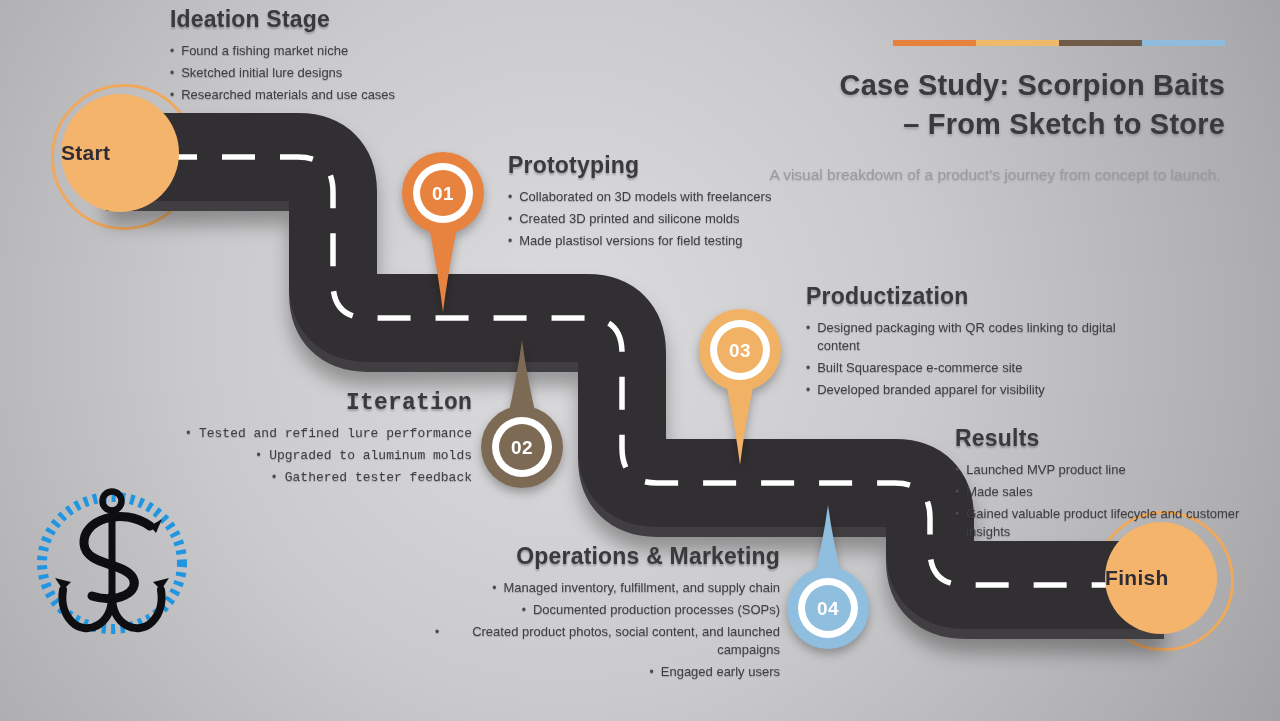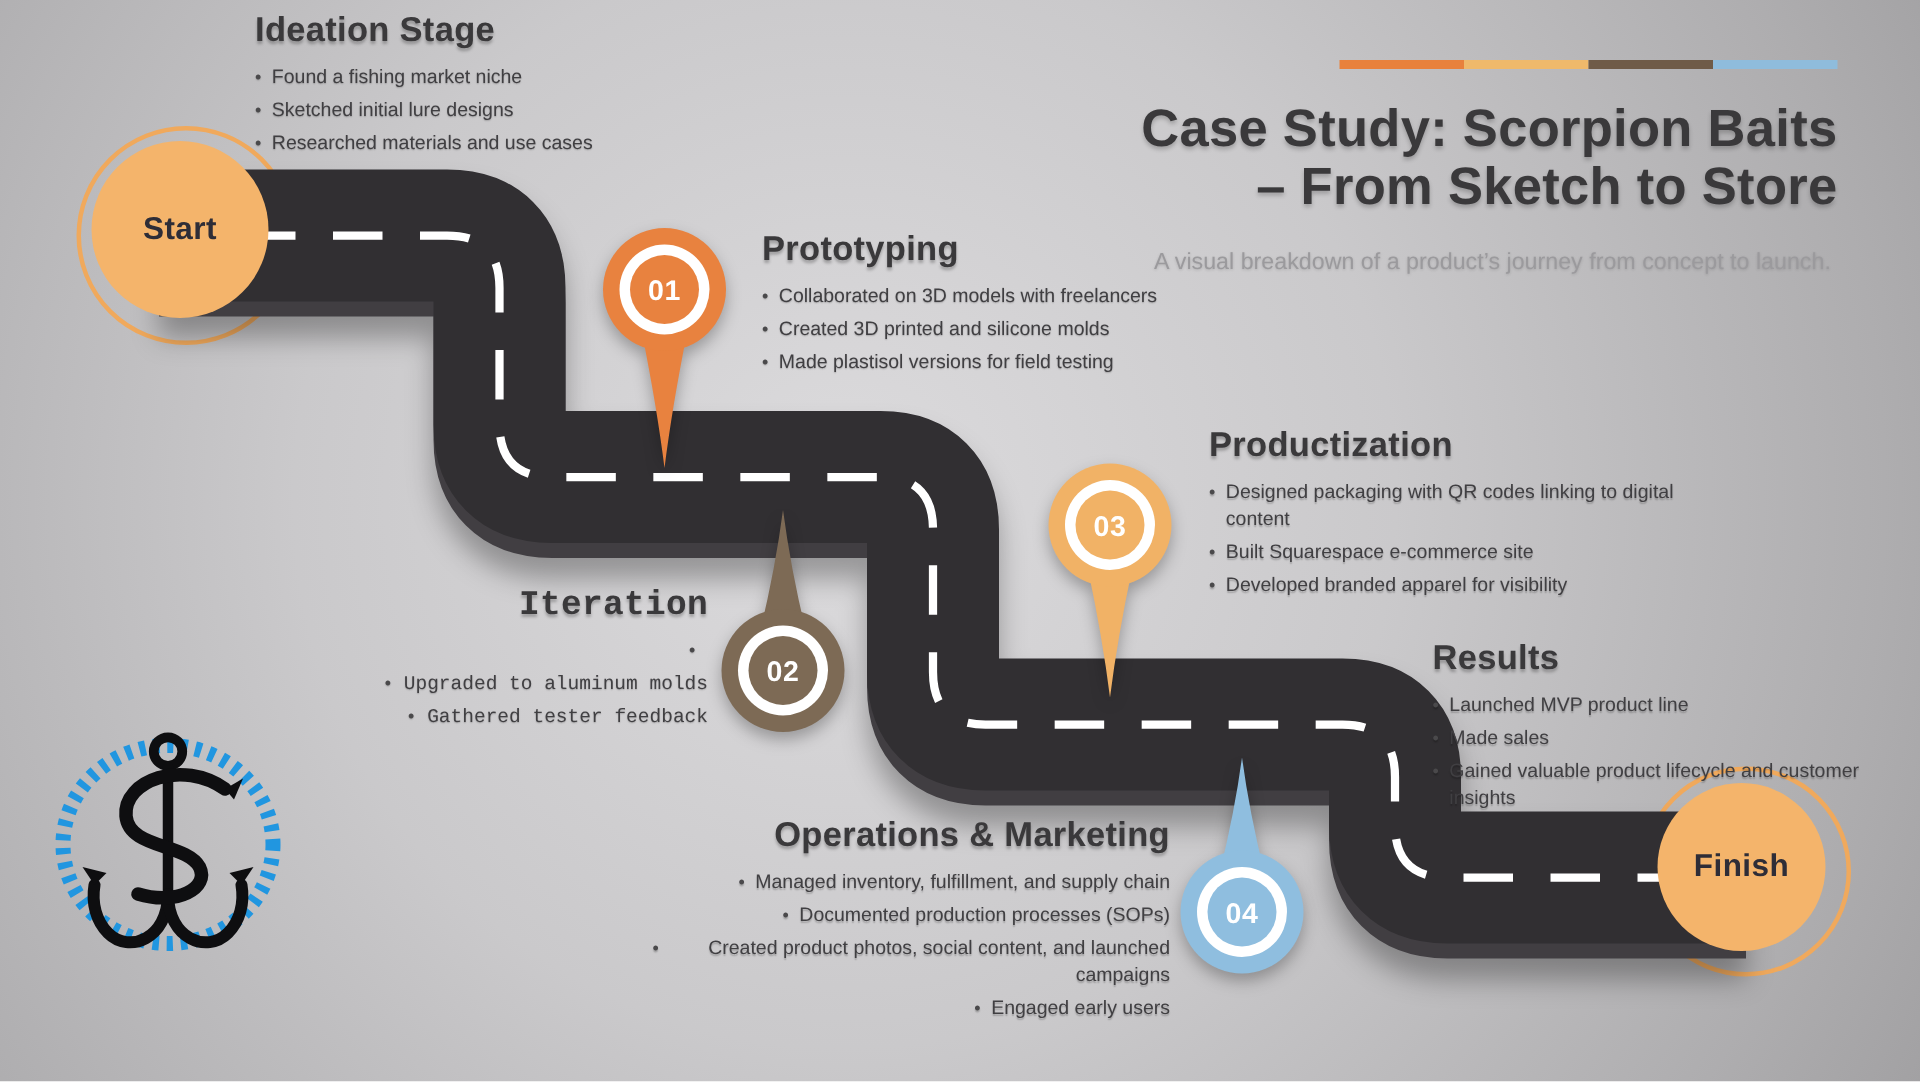--- a/index.html
+++ b/index.html
@@ -4,32 +4,32 @@
 <style>
   html,body{margin:0;padding:0;}
   body{font-family:"Liberation Sans",sans-serif;}
   .canvas{position:relative;width:1280px;height:721px;overflow:hidden;
     background:radial-gradient(circle at 44% 46%, #dcdbdd 0%, #cac9cb 45%, #aeadaf 85%, #a2a1a3 100%);}
 
   
   .accent-bar{position:absolute;left:893px;top:40px;width:332px;height:6px;display:flex;}
   .accent-bar span{flex:1 1 25%;height:100%;}
   .title-block{position:absolute;right:55px;top:66px;text-align:right;color:#3a393b;
-    font-weight:bold;font-size:35px;line-height:39px;letter-spacing:.2px;
+    font-weight:bold;font-size:29px;line-height:39px;letter-spacing:.2px;
     text-shadow:0 2px 3px rgba(0,0,0,.22);}
   .subtitle{position:absolute;right:55px;top:162px;width:460px;text-align:center;
     color:#9b9a9d;font-weight:normal;font-size:15.5px;line-height:25px;
     text-shadow:0 1px 2px rgba(0,0,0,.15);}
 
   
   .ring{position:absolute;border:3px solid #f0a95c;border-radius:50%;z-index:1;}
   .ring.start{left:51px;top:84px;width:140px;height:140px;}
   .ring.finish{left:1094px;top:511px;width:134px;height:134px;}
   .endpoint{position:absolute;border-radius:50%;background:#f4b46b;z-index:3;
-    display:flex;align-items:center;justify-content:center;
+    display:flex;align-items:center;justify-content:flex-start;
     color:#2e2d37;font-weight:bold;font-size:21px;letter-spacing:.3px;}
   .endpoint.start{left:61px;top:94px;width:118px;height:118px;}
   .endpoint.finish{left:1105px;top:522px;width:112px;height:112px;}
 
   
   .road-svg{position:absolute;left:0;top:0;z-index:2;
     filter:drop-shadow(0 14px 9px rgba(0,0,0,.30));}
   .road-extrude{fill:none;stroke:#413e42;stroke-width:88;}
   .road-main{fill:none;stroke:#312f32;stroke-width:88;}
   .road-dash{fill:none;stroke:#ffffff;stroke-width:5.5;stroke-dasharray:33 25;}
@@ -160,20 +160,21 @@
           <span class="b-text">Made plastisol versions for field testing</span>
         </li>
     </ul>
   </div>
 
   <div class="stage align-right" id="stage-iteration">
     <h2>Iteration</h2>
     <ul class="bullets">
       <li>
           <span class="dot">•</span>
+          <span class="b-text">Tested and refined lure performance</span>
         </li>
       <li>
           <span class="dot">•</span>
           <span class="b-text">Upgraded to aluminum molds</span>
         </li>
       <li>
           <span class="dot">•</span>
           <span class="b-text">Gathered tester feedback</span>
         </li>
     </ul>

